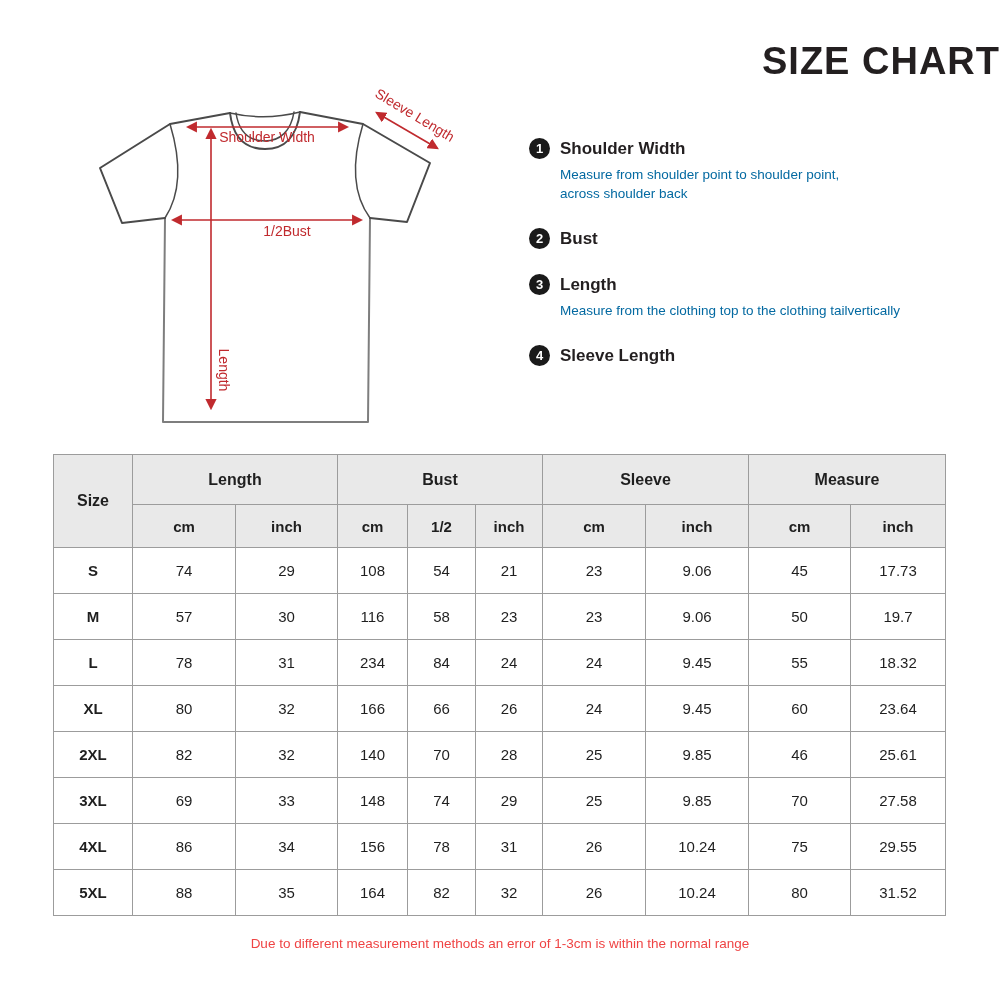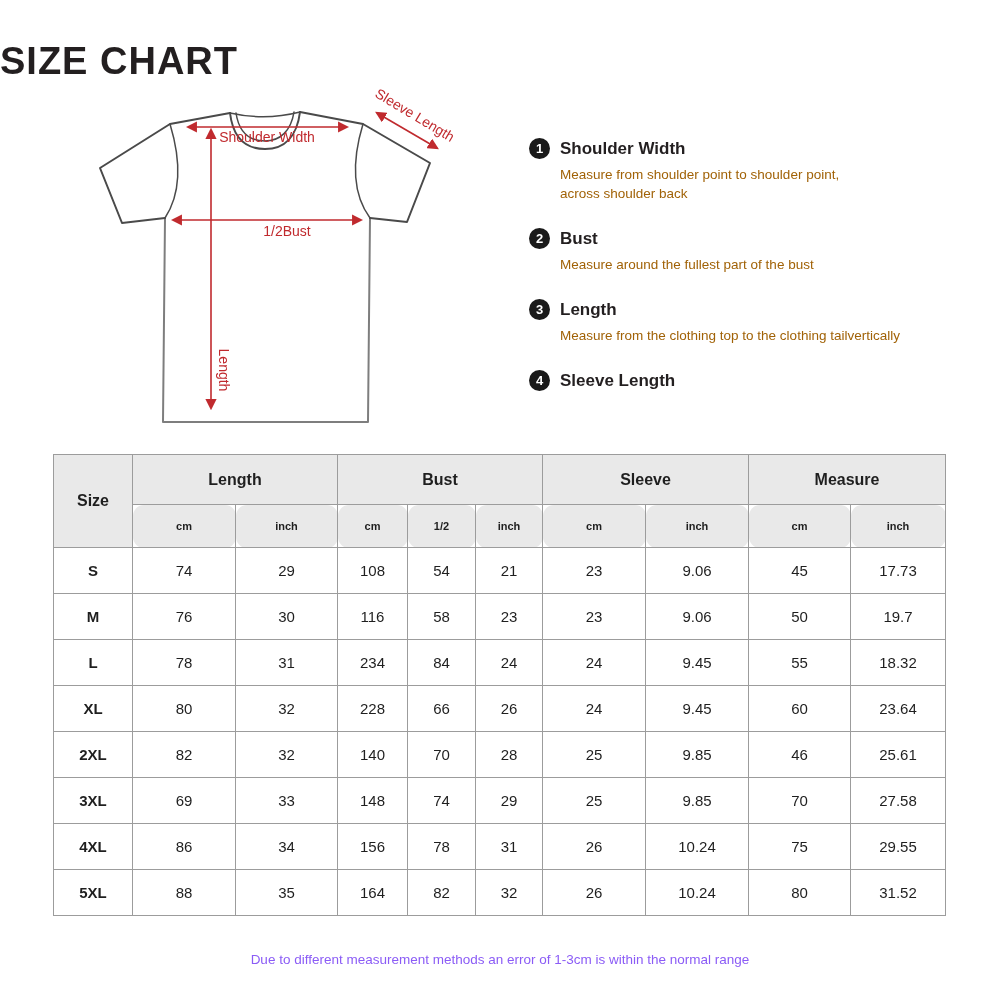--- a/index.html
+++ b/index.html
@@ -1,41 +1,41 @@
 <!DOCTYPE html>
 <html><head>
 <meta charset="utf-8">
 <style>
   html,body{margin:0;padding:0;background:#fff;}
   .page{position:relative;width:1000px;height:1000px;background:#fff;overflow:hidden;
         font-family:"Liberation Sans","DejaVu Sans",sans-serif;color:#231f20;}
-  .title{position:absolute;top:40px;left:0;width:100%;margin:0;text-align:left;
+  .title{position:absolute;top:40px;left:0;width:100%;margin:0;text-align:right;
          font-size:38px;font-weight:bold;letter-spacing:1px;color:#231f20;}
   .diagram{position:absolute;left:65px;top:82px;}
 
   .instructions{position:absolute;left:529px;top:138px;width:445px;}
   .instr{margin-bottom:25px;}
   .instr-head{display:flex;align-items:center;}
   .badge{display:inline-block;width:21px;height:21px;border-radius:50%;background:#1a1a1a;
          color:#fff;font-size:13px;font-weight:bold;line-height:21px;text-align:center;flex:0 0 21px;}
   .instr-title{margin-left:10px;font-size:17px;font-weight:bold;line-height:21px;}
-  .instr-desc{margin:6px 0 0 31px;font-size:13.5px;line-height:19px;color:#a16207;white-space:pre-line;}
+  .instr-desc{margin:6px 0 0 31px;font-size:13.5px;line-height:19px;color:#0369a1;white-space:pre-line;}
 
   .size-table{position:absolute;left:53px;top:454px;width:892px;border-collapse:collapse;
               table-layout:fixed;font-size:15px;color:#1f1f1f;}
   .size-table th,.size-table td{border:1px solid #9c9c9c;text-align:center;vertical-align:middle;padding:0;}
   .size-table thead th{background:#e9e9e9;font-weight:bold;}
   .size-table .grp-row th{height:49px;font-size:16px;}
-  .size-table .sub-row th{height:42px;font-size:11px;border-radius:11px;}
+  .size-table .sub-row th{height:42px;font-size:15px;}
   .size-table tbody tr{height:46px;}
   .size-table tbody th{background:#fff;font-weight:bold;font-size:15px;}
   .size-table tbody td{background:#fff;font-weight:normal;}
 
   .notes{position:absolute;top:932px;left:0;width:100%;text-align:center;}
-  .notes p{margin:16px;font-size:13.5px;line-height:24px;color:#8b5cf6;}
+  .notes p{margin:0;font-size:13.5px;line-height:24px;color:#ef4444;}
 </style>
 </head>
 <body>
 
 <div class="page">
 
   <h1 class="title">SIZE CHART</h1>
 
   <svg class="diagram" width="430" height="365" viewBox="0 0 430 365">
     <defs>
@@ -75,21 +75,20 @@
         <span class="instr-title">Shoulder Width</span>
       </div>
       <p class="instr-desc">Measure from shoulder point to shoulder point,
 across shoulder back</p>
     </div>
     <div class="instr">
       <div class="instr-head">
         <span class="badge">2</span>
         <span class="instr-title">Bust</span>
       </div>
-      <p class="instr-desc">Measure around the fullest part of the bust</p>
     </div>
     <div class="instr">
       <div class="instr-head">
         <span class="badge">3</span>
         <span class="instr-title">Length</span>
       </div>
       <p class="instr-desc">Measure from the clothing top to the clothing tailvertically</p>
     </div>
     <div class="instr">
       <div class="instr-head">
@@ -140,21 +139,21 @@
           <td>108</td>
           <td>54</td>
           <td>21</td>
           <td>23</td>
           <td>9.06</td>
           <td>45</td>
           <td>17.73</td>
         </tr>
         <tr>
           <th>M</th>
-          <td>76</td>
+          <td>57</td>
           <td>30</td>
           <td>116</td>
           <td>58</td>
           <td>23</td>
           <td>23</td>
           <td>9.06</td>
           <td>50</td>
           <td>19.7</td>
         </tr>
         <tr>
@@ -166,21 +165,21 @@
           <td>24</td>
           <td>24</td>
           <td>9.45</td>
           <td>55</td>
           <td>18.32</td>
         </tr>
         <tr>
           <th>XL</th>
           <td>80</td>
           <td>32</td>
-          <td>228</td>
+          <td>166</td>
           <td>66</td>
           <td>26</td>
           <td>24</td>
           <td>9.45</td>
           <td>60</td>
           <td>23.64</td>
         </tr>
         <tr>
           <th>2XL</th>
           <td>82</td>

